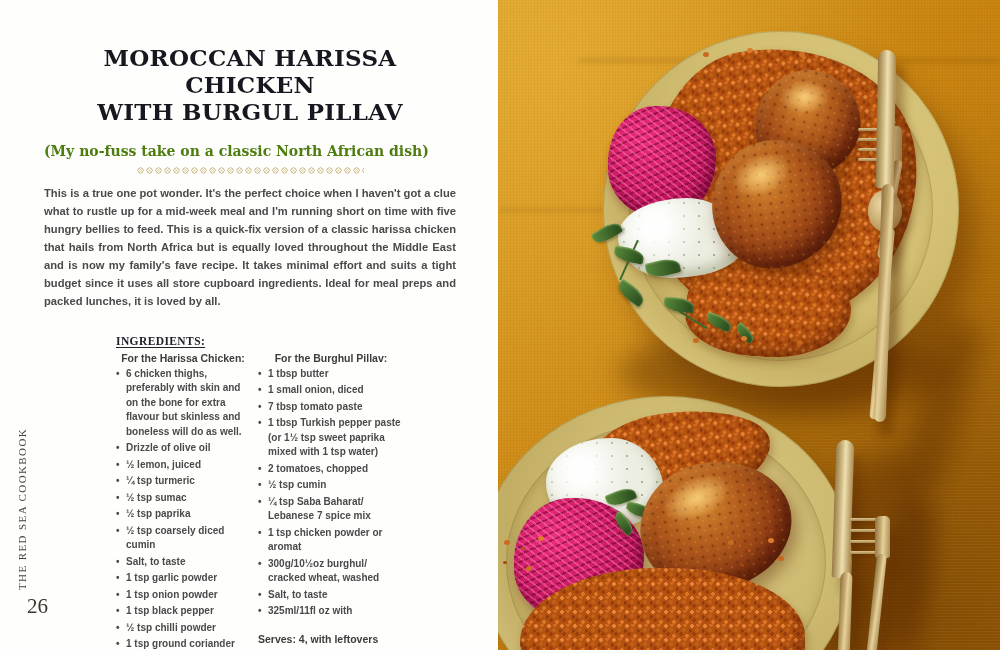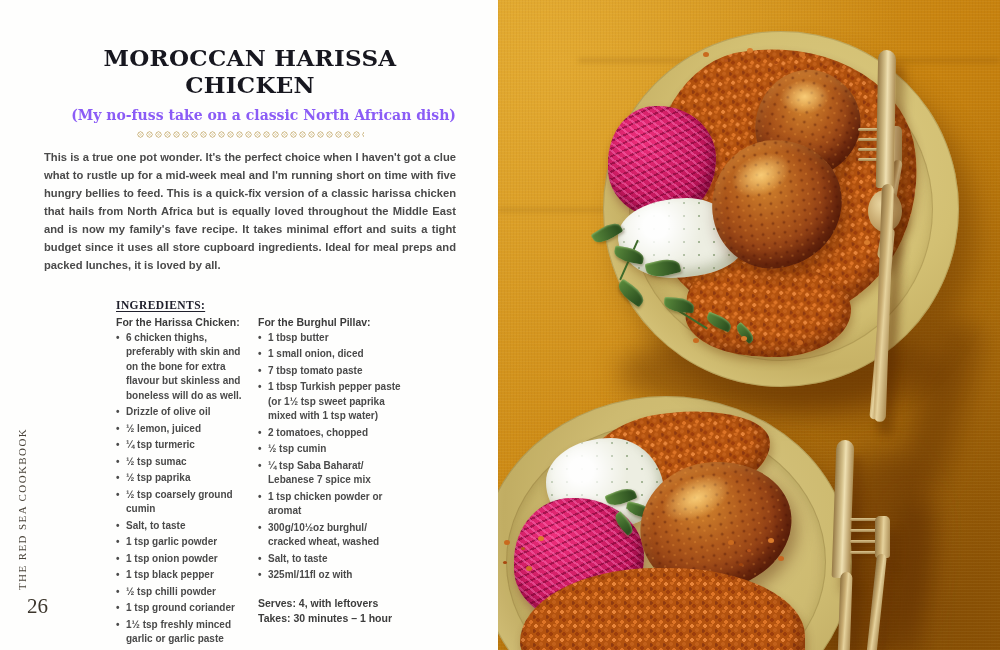--- a/index.html
+++ b/index.html
@@ -17,41 +17,41 @@
     font-family:"Liberation Serif", serif; font-size:11px; letter-spacing:1.4px;
     color:#4a443a; white-space:nowrap; }
   .page-num { position:absolute; left:27px; top:594px;
     font-family:"Liberation Serif", serif; font-size:21px; color:#3c362c; }
 
   .content { position:absolute; left:44px; top:0; width:412px; }
 
   .title { margin:44px 0 0 0; text-align:center;
     font-family:"DejaVu Serif", serif; font-weight:700;
     font-size:23px; line-height:1.18; letter-spacing:.3px; color:#17171f; }
-  .subtitle { margin-top:9px; text-align:right;
+  .subtitle { margin-top:18px; text-align:left;
     font-family:"DejaVu Serif", serif; font-weight:700;
-    font-size:14px; color:#8b5cf6; }
+    font-size:14px; color:#4d7c0f; }
 
   .ornament { width:228px; height:9px; margin:7px auto 0 auto;
     background-image:
       radial-gradient(circle at 4.5px 4.5px, #ece1c6 1px, transparent 1.5px),
       radial-gradient(circle at 4.5px 4.5px, transparent 2.1px, #d9c9a2 2.2px, #d9c9a2 3.1px, transparent 3.2px);
     background-size:9px 9px; background-repeat:repeat-x; }
 
   .intro { margin:10px 0 0 0; text-align:justify;
     font-size:11.2px; line-height:1.6; font-weight:600; color:#4a4a4a; }
 
   .ingredients { display:flex; margin-top:24px; margin-left:72px; }
   .col1 { width:134px; }
   .col2 { width:146px; margin-left:8px; padding-top:17px; }
 
   .ing-heading { font-family:"Liberation Serif", serif; font-weight:700;
     font-size:11.5px; letter-spacing:.4px; color:#20202c;
     text-decoration:underline; text-underline-offset:2px; margin-bottom:5px; }
-  .col-heading { font-size:10.5px; font-weight:700; color:#3c3c3c; margin-bottom:3px; }
+  .col-heading { font-size:10.5px; font-weight:700; color:#3c3c3c; margin-bottom:3px;text-align:center; }
 
   ul.ing { list-style:none; margin:0; padding:0; }
   ul.ing li { position:relative; padding-left:10px; margin:0 0 2px 0;
     font-size:10px; line-height:1.45; font-weight:600; color:#4a4a4a; }
   ul.ing li::before { content:"•"; position:absolute; left:0; top:0; color:#4a4a4a; }
 
   .serves { margin-top:14px; font-size:10.5px; font-weight:700; color:#3c3c3c; }
   .takes  { margin-top:3px;  font-size:10.5px; font-weight:700; color:#3c3c3c; }
 
   
@@ -135,37 +135,37 @@
 </head>
 <body>
 
 <div class="spread">
 
   <div class="left-page">
     <div class="spine">THE RED SEA COOKBOOK</div>
     <div class="page-num">26</div>
 
     <div class="content">
-      <h1 class="title"><span>MOROCCAN HARISSA CHICKEN</span><br></h1>
+      <h1 class="title"><span>MOROCCAN HARISSA CHICKEN</span><br><span>WITH BURGUL PILLAV</span></h1>
       <div class="subtitle">(My no-fuss take on a classic North African dish)</div>
       <div class="ornament"></div>
       <p class="intro">This is a true one pot wonder. It's the perfect choice when I haven't got a clue what to rustle up for a mid-week meal and I'm running short on time with five hungry bellies to feed. This is a quick-fix version of a classic harissa chicken that hails from North Africa but is equally loved throughout the Middle East and is now my family's fave recipe. It takes minimal effort and suits a tight budget since it uses all store cupboard ingredients. Ideal for meal preps and packed lunches, it is loved by all.</p>
 
       <div class="ingredients">
         <div class="col1">
           <div class="ing-heading">INGREDIENTS:</div>
           <div class="col-heading">For the Harissa Chicken:</div>
           <ul class="ing">
               <li>6 chicken thighs, preferably with skin and on the bone for extra flavour but skinless and boneless will do as well.</li>
               <li>Drizzle of olive oil</li>
               <li>½ lemon, juiced</li>
               <li>¼ tsp turmeric</li>
               <li>½ tsp sumac</li>
               <li>½ tsp paprika</li>
-              <li>½ tsp coarsely ground cumin</li>
+              <li>½ tsp coarsely diced cumin</li>
               <li>Salt, to taste</li>
               <li>1 tsp garlic powder</li>
               <li>1 tsp onion powder</li>
               <li>1 tsp black pepper</li>
               <li>½ tsp chilli powder</li>
               <li>1 tsp ground coriander</li>
               <li>1½ tsp freshly minced garlic or garlic paste</li>
             </ul>
         </div>
         <div class="col2">

